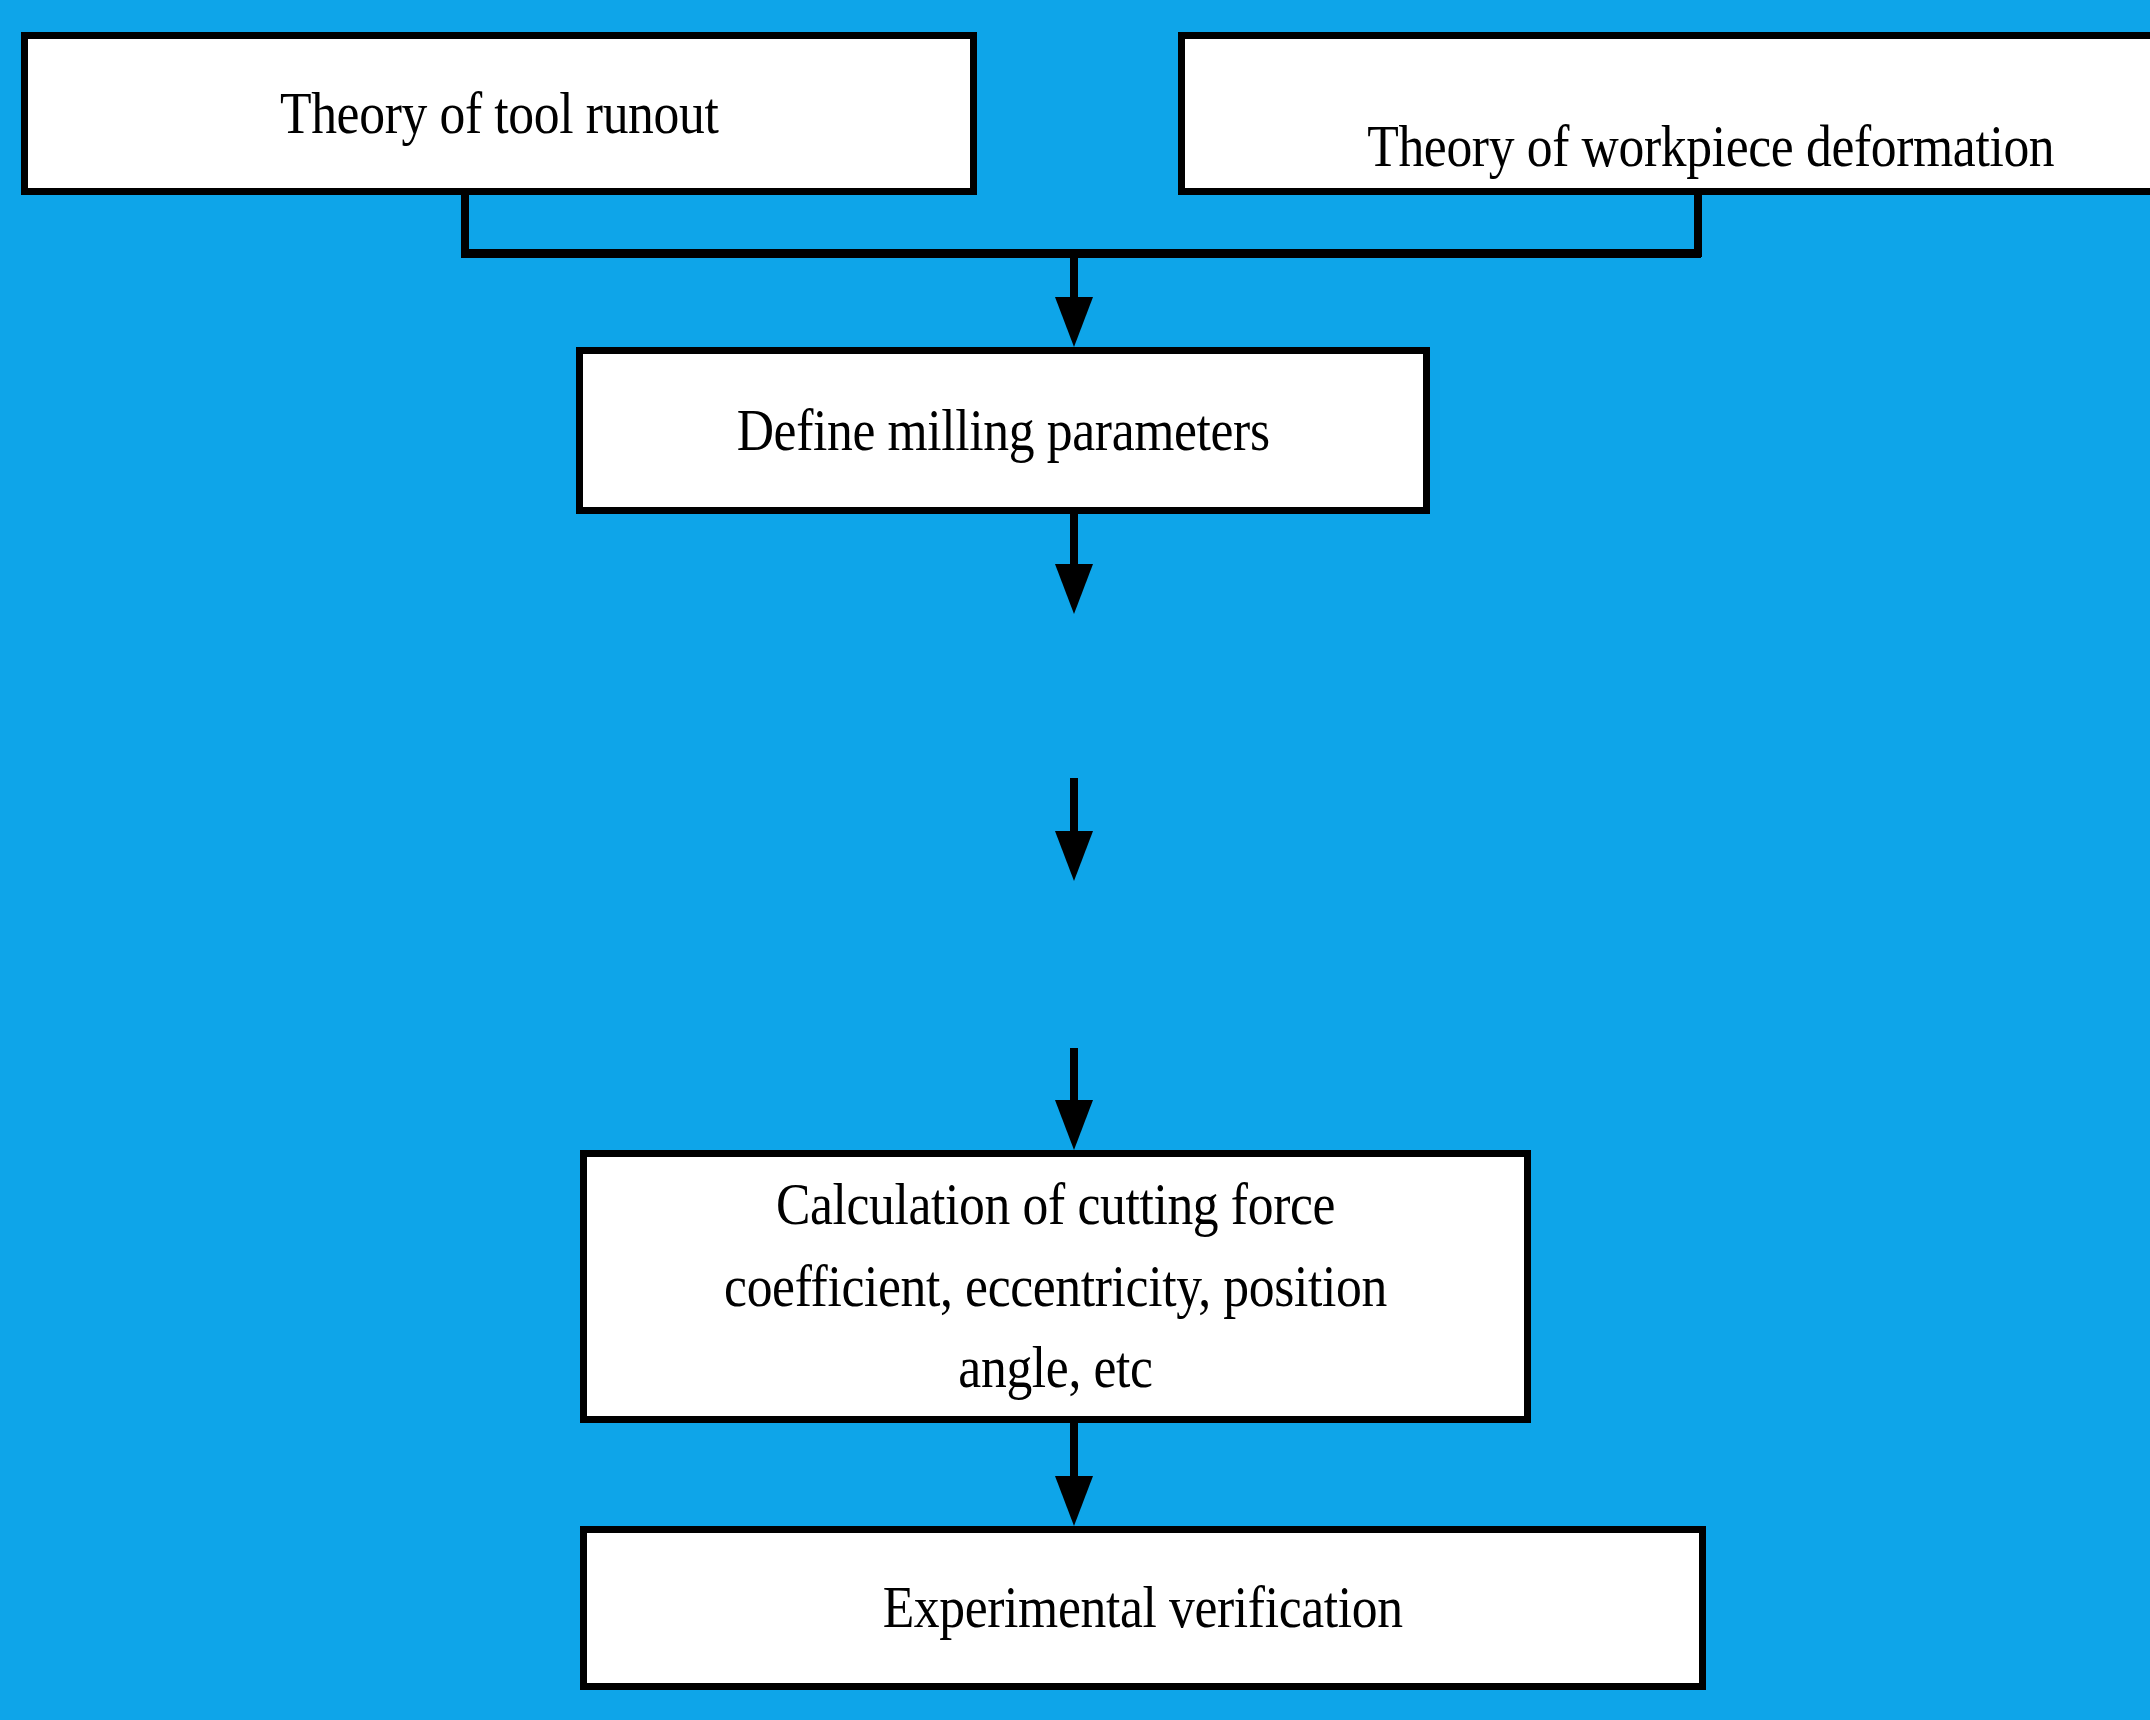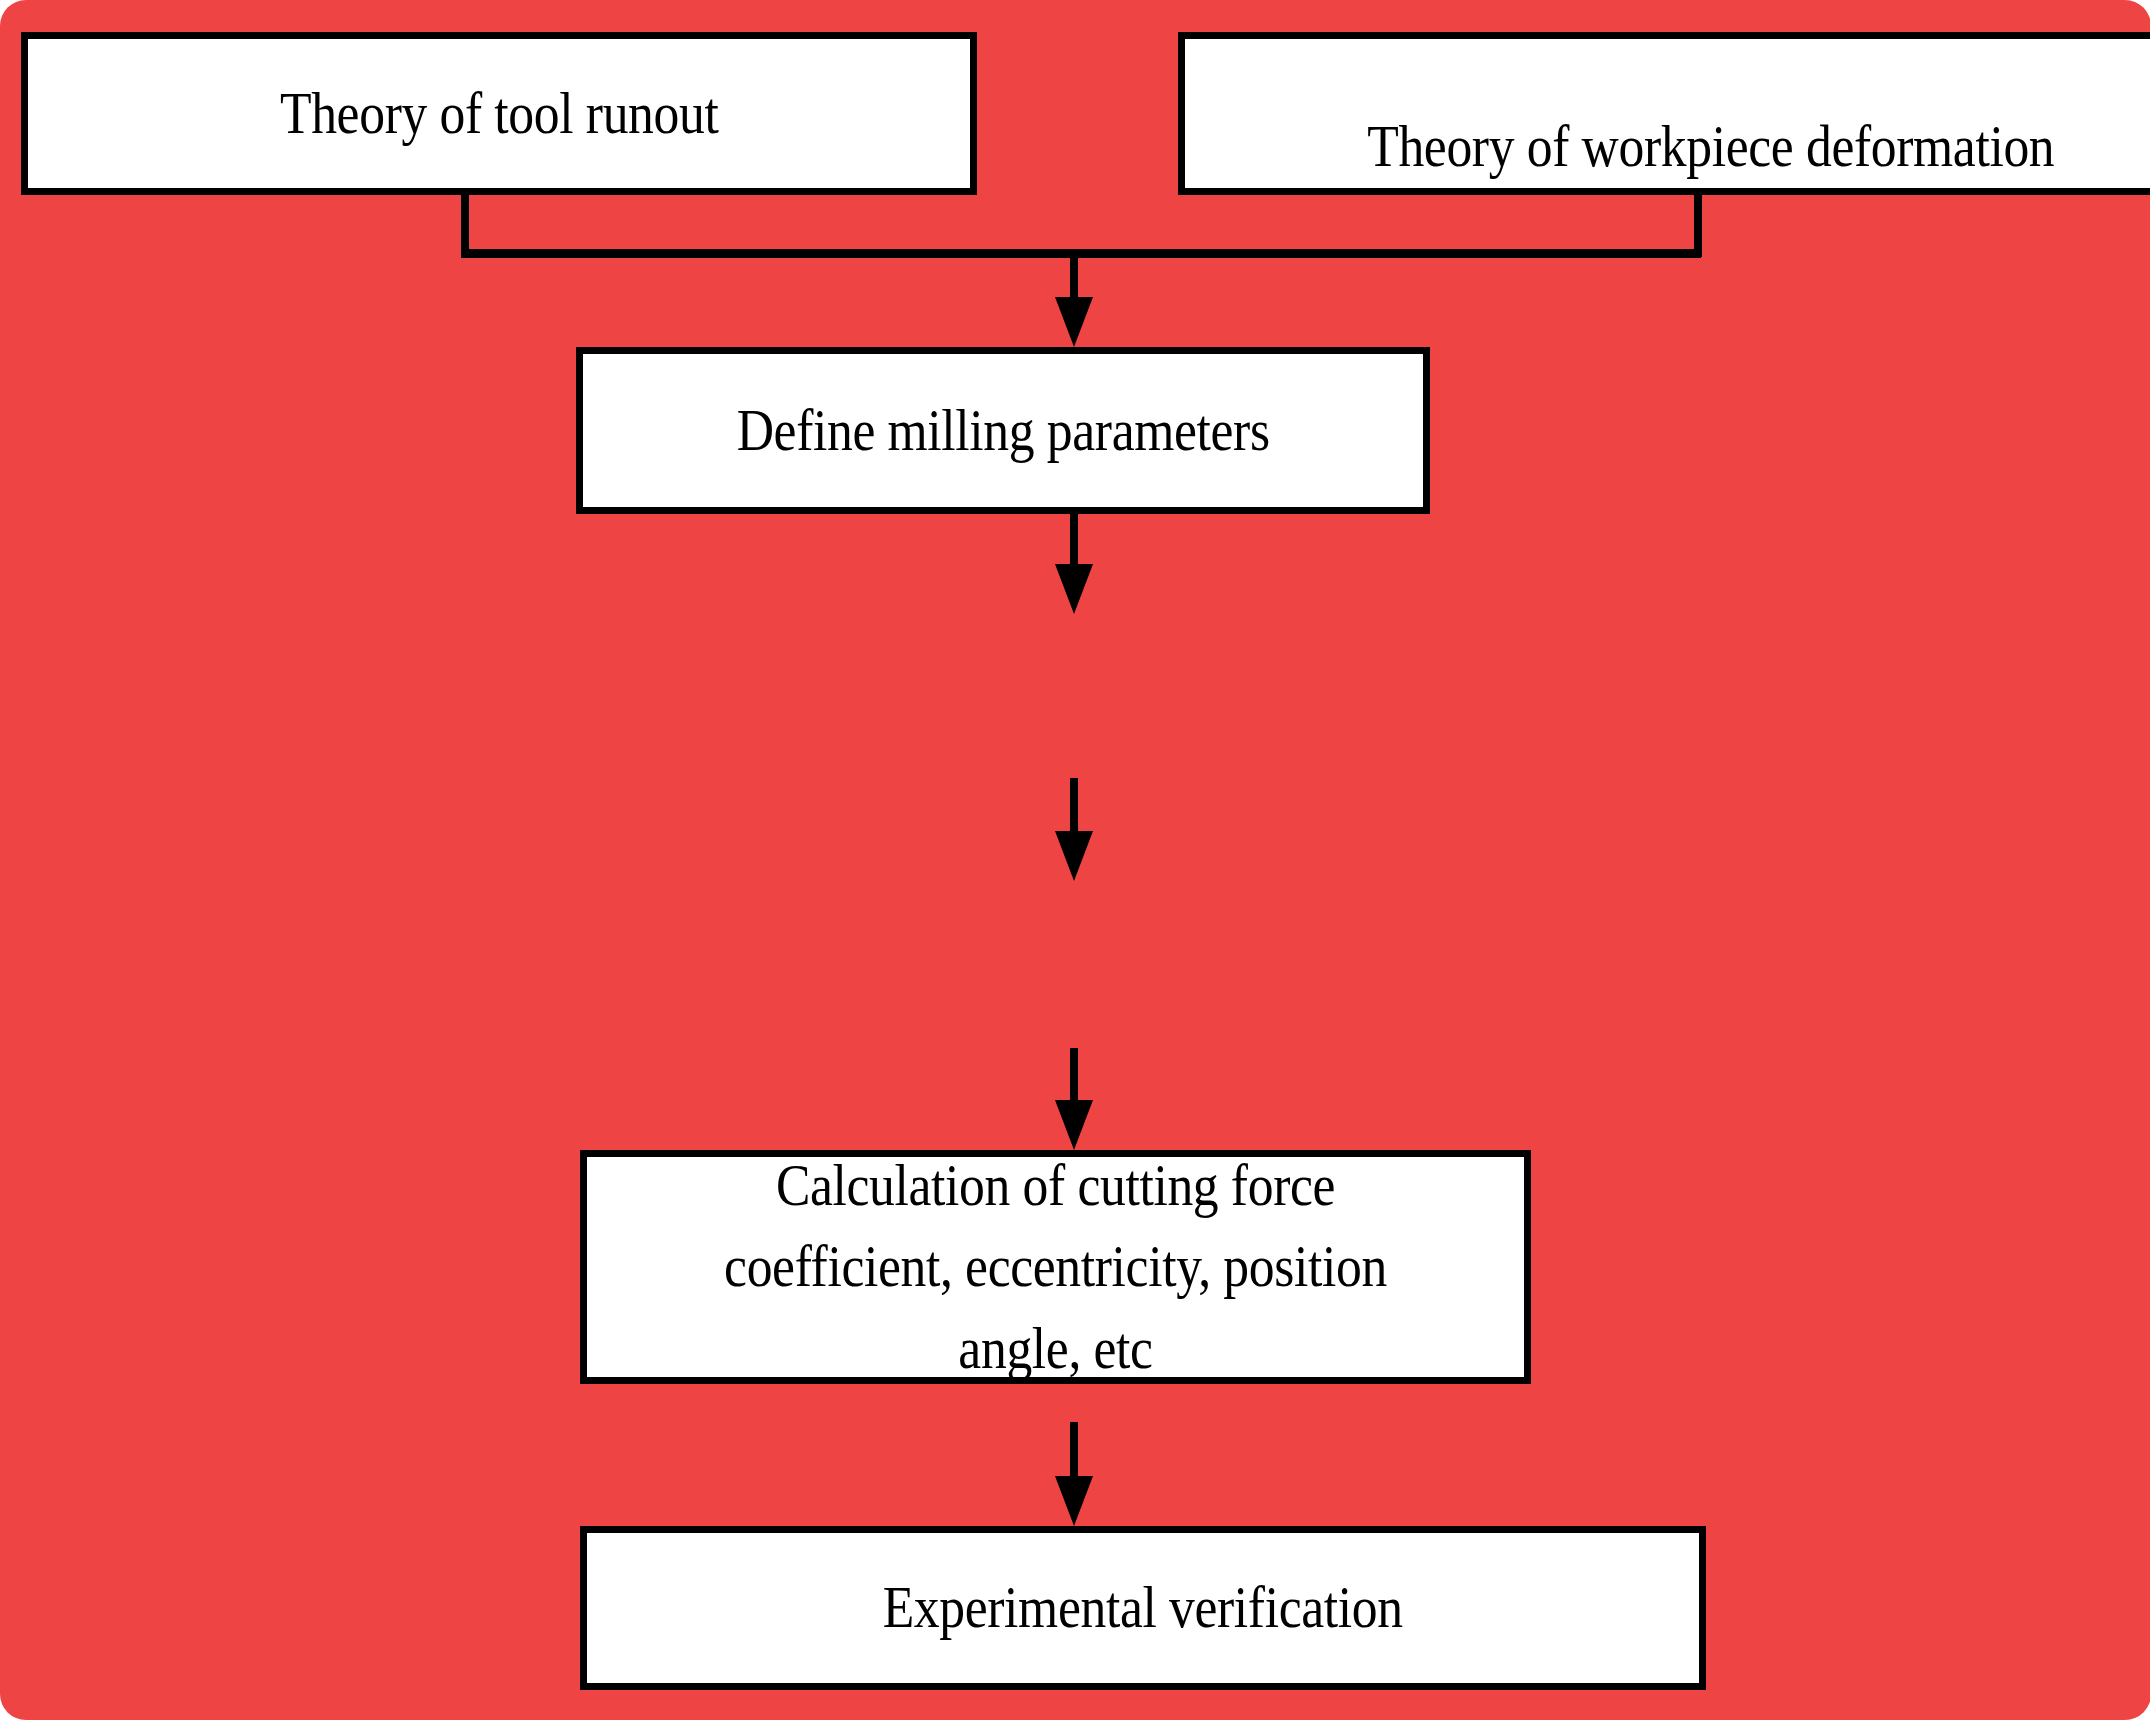--- a/index.html
+++ b/index.html
@@ -4,24 +4,23 @@
 <style>
   html, body {
     margin: 0;
     padding: 0;
     background: #ffffff;
   }
   #canvas {
     position: relative;
     width: 2151px;
     height: 1720px;
-    background: #ef4444;
+    background: #0ea5e9;
     overflow: hidden;
     font-family: "Liberation Serif", "DejaVu Serif", serif;
-    border-radius: 26px;
   }
   .node {
     position: absolute;
     box-sizing: border-box;
     border: 7.5px solid #000000;
     background: #ffffff;
     display: flex;
     align-items: center;
     justify-content: center;
     text-align: center;
@@ -87,21 +86,21 @@
   <div class="arrowhead" style="left:1055px; top:564px;"></div>
 
 
   <div class="vline" style="left:1070px; top:778px; height:55px;"></div>
   <div class="arrowhead" style="left:1055px; top:831px;"></div>
 
 
   <div class="vline" style="left:1070px; top:1048px; height:53px;"></div>
   <div class="arrowhead" style="left:1055px; top:1100px;"></div>
 
-  <div class="node" style="left:580px; top:1150px; width:951px; height:234px;">
+  <div class="node" style="left:580px; top:1150px; width:951px; height:273px;">
     <span class="label">Calculation of cutting force coefficient, eccentricity, position angle, etc</span>
   </div>
 
   <div class="vline" style="left:1070px; top:1422px; height:55px;"></div>
   <div class="arrowhead" style="left:1055px; top:1476px;"></div>
 
   <div class="node" style="left:580px; top:1526px; width:1126px; height:164px;">
     <span class="label">Experimental verification</span>
   </div>
 

